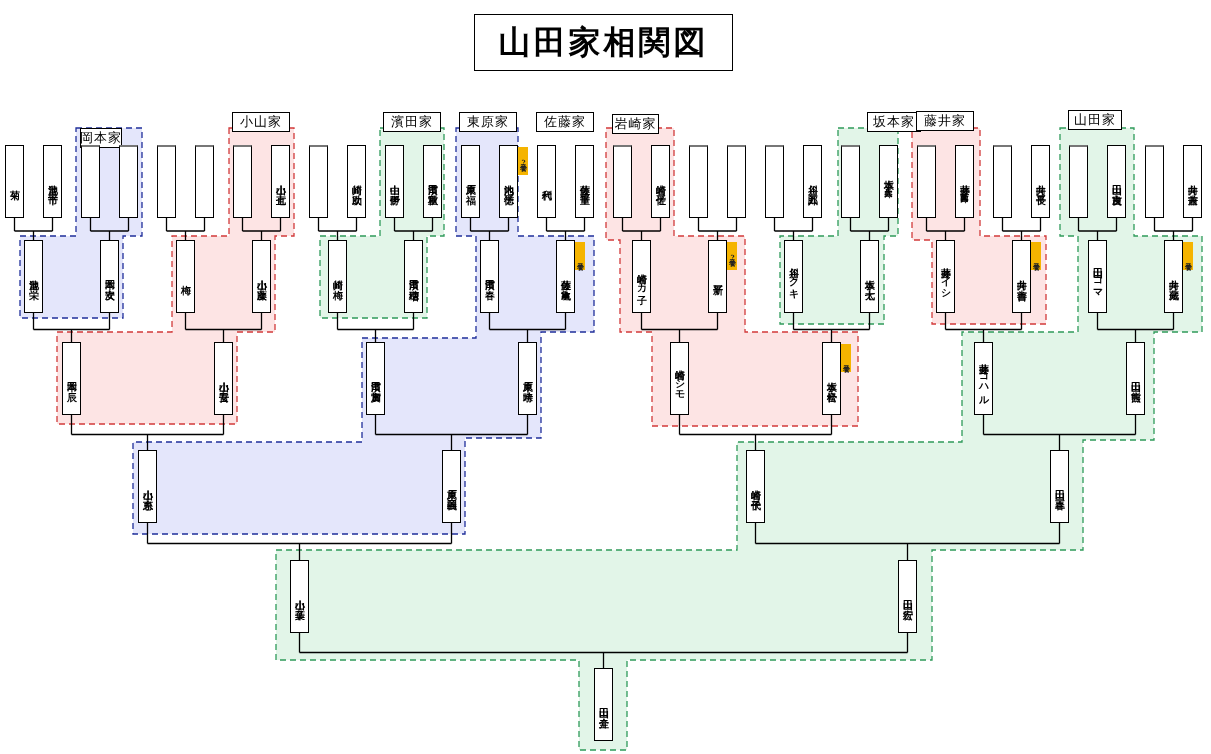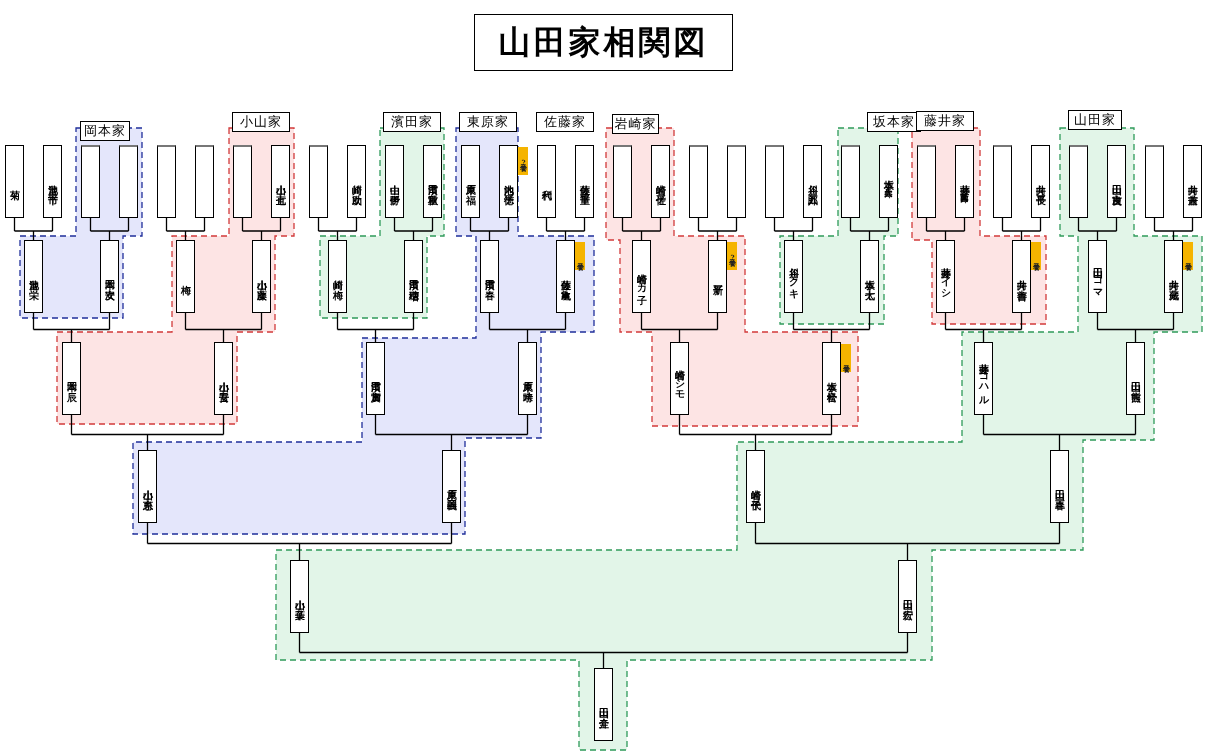--- a/index.html
+++ b/index.html
@@ -149,21 +149,21 @@
     <line x1="755.5" y1="523" x2="755.5" y2="543.5" stroke="#000" stroke-width="1.3"></line>
     <line x1="1059.5" y1="523" x2="1059.5" y2="543.5" stroke="#000" stroke-width="1.3"></line>
     <line x1="755.5" y1="543.5" x2="1059.5" y2="543.5" stroke="#000" stroke-width="1.3"></line>
     <line x1="907.5" y1="543.5" x2="907.5" y2="560" stroke="#000" stroke-width="1.3"></line>
     <line x1="299.5" y1="633" x2="299.5" y2="652.5" stroke="#000" stroke-width="1.3"></line>
     <line x1="907.5" y1="633" x2="907.5" y2="652.5" stroke="#000" stroke-width="1.3"></line>
     <line x1="299.5" y1="652.5" x2="907.5" y2="652.5" stroke="#000" stroke-width="1.3"></line>
     <line x1="603.5" y1="652.5" x2="603.5" y2="668" stroke="#000" stroke-width="1.3"></line>
   </svg>
 
-<div class="house" style="left:80px;top:121px;width:50px;">岡本家</div>
+<div class="house" style="left:80px;top:128px;width:42px;">岡本家</div>
 <div class="house" style="left:232px;top:112px;width:58px;">小山家</div>
 <div class="house" style="left:383px;top:112px;width:58px;">濱田家</div>
 <div class="house" style="left:459px;top:112px;width:58px;">東原家</div>
 <div class="house" style="left:536px;top:112px;width:58px;">佐藤家</div>
 <div class="house" style="left:612px;top:114px;width:47px;">岩崎家</div>
 <div class="house" style="left:841px;top:112px;width:54px;margin-left:26px;">坂本家</div>
 <div class="house" style="left:916px;top:111px;width:58px;text-align:right;">藤井家</div>
 <div class="house" style="left:1068px;top:110px;width:54px;">山田家</div>
 
 <div id="people">

